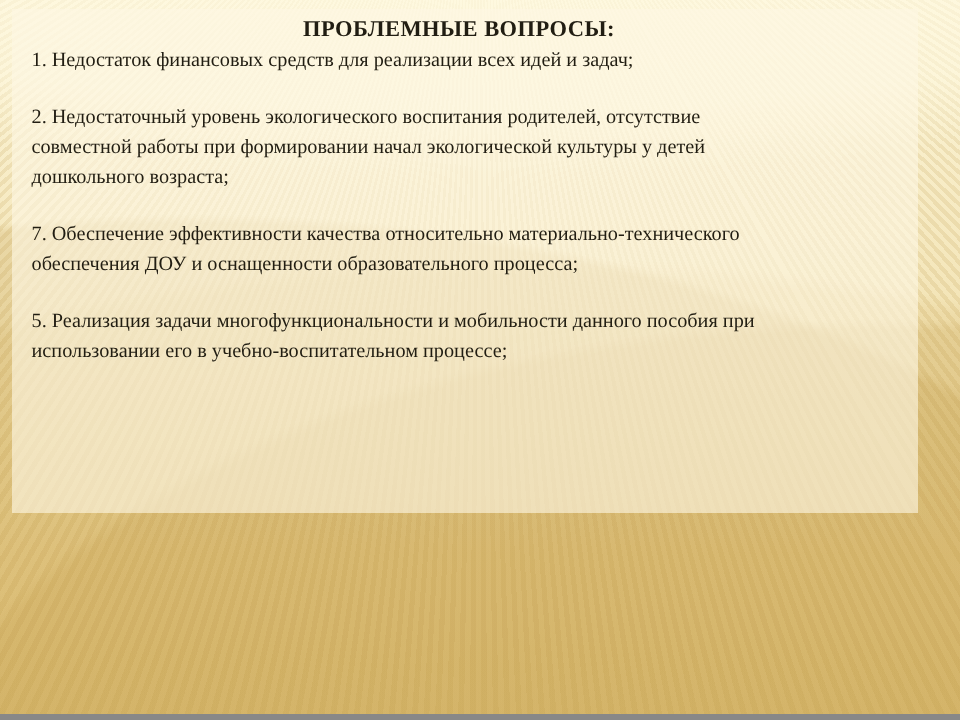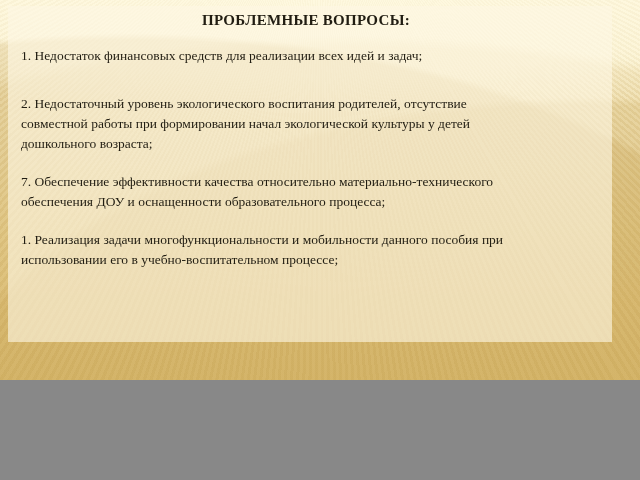--- a/index.html
+++ b/index.html
@@ -4,21 +4,21 @@
 <style>
   html, body {
     margin: 0;
     padding: 0;
     background: #888;
     font-family: "Liberation Serif", "DejaVu Serif", serif;
   }
   .slide {
     position: relative;
     width: 640px;
-    height: 380px;
+    height: 476px;
     overflow: hidden;
     
     background: linear-gradient(180deg,
       #fcf3d6 0%,
       #f9efcc 18%,
       #f4e6ba 40%,
       #efdca4 60%,
       #ead293 78%,
       #e5cb86 100%);
   }
@@ -70,24 +70,24 @@
     line-height: 20px;
     letter-spacing: 0.3px;
   }
   .problem-item {
     margin: 18px 0 0 7px;
     font-size: 13.5px;
     line-height: 20px;
     white-space: pre-line;
   }
   .problem-item.first {
-    margin-top: 16px;
+    margin-top: 0;
   }
   .problem-item.wide-gap {
-    margin-top: 28px;
+    margin-top: 18px;
   }
 </style>
 </head>
 <body>
 
 <div class="slide">
   <div class="bg-rays"></div>
   <div class="bg-top-glow"></div>
   <div class="bg-bottom-curves"></div>
 
@@ -97,16 +97,16 @@
     <p class="problem-item first">1. Недостаток финансовых средств для реализации всех идей и задач;</p>
 
     <p class="problem-item wide-gap">2. Недостаточный уровень экологического воспитания родителей, отсутствие
 совместной работы при формировании начал экологической культуры у детей
 дошкольного возраста;</p>
 
     <p class="problem-item">7. Обеспечение эффективности качества относительно материально-технического
 обеспечения ДОУ и оснащенности образовательного процесса;</p>
 
 
-    <p class="problem-item">1. Реализация задачи многофункциональности и мобильности данного пособия при
+    <p class="problem-item">5. Реализация задачи многофункциональности и мобильности данного пособия при
 использовании его в учебно-воспитательном процессе;</p>
   </div>
 </div>
 
 </body></html>

